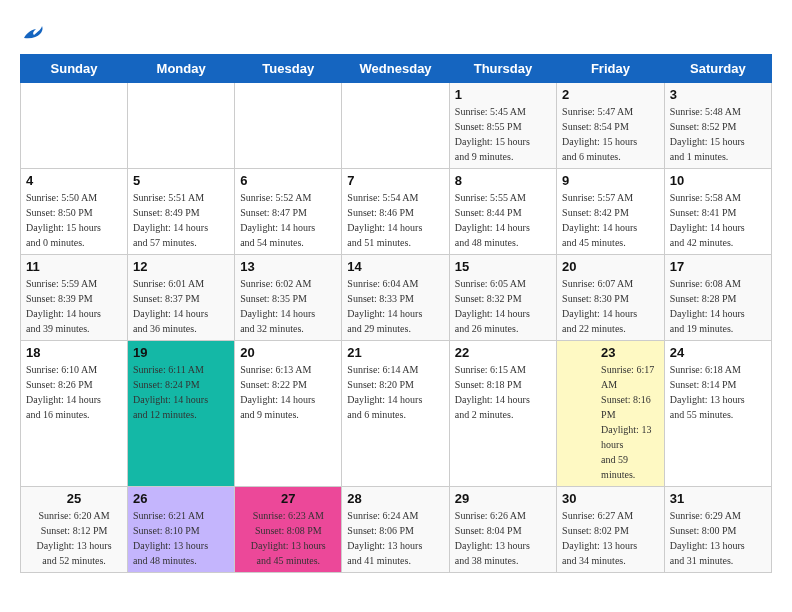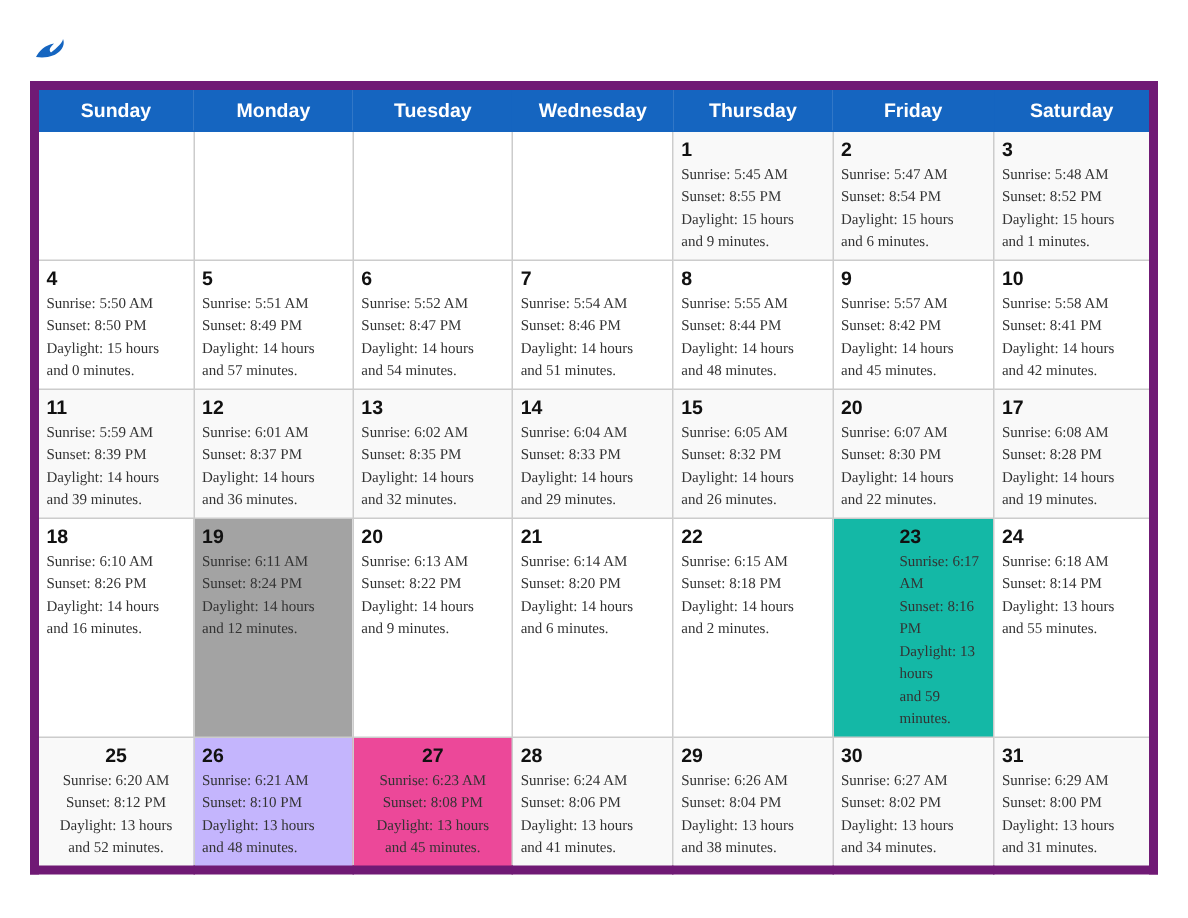--- a/index.html
+++ b/index.html
@@ -37,21 +37,21 @@
       line-height: 1.1;
     }
     .location {
       font-size: 18px;
       color: #333;
       margin-top: 2px;
     }
     .calendar {
       width: 100%;
       border-collapse: collapse;
-      border: 6px solid #701a75;
+      border: 1px solid #701a75;
     }
     .calendar th {
       background: #1565c0;
       color: #fff;
       text-align: center;
       padding: 6px 4px;
       font-size: 13px;
       font-weight: bold;
       border: 1px solid #1565c0;
     }
@@ -197,37 +197,37 @@
         <td style="background: rgb(249, 249, 249);">
           <span class="day-num">17</span>
           <div class="day-info"><span>Sunrise: 6:08 AM</span><br><span>Sunset: 8:28 PM</span><br><span>Daylight: 14 hours</span><br><span>and 19 minutes.</span></div>
         </td>
       </tr>
       <tr>
         <td style="background: rgb(255, 255, 255);">
           <span class="day-num">18</span>
           <div class="day-info"><span>Sunrise: 6:10 AM</span><br><span>Sunset: 8:26 PM</span><br><span>Daylight: 14 hours</span><br><span>and 16 minutes.</span></div>
         </td>
-        <td style="background: #a3a3a3;">
+        <td style="background: #14b8a6;">
           <span class="day-num">19</span>
           <div class="day-info"><span>Sunrise: 6:11 AM</span><br><span>Sunset: 8:24 PM</span><br><span>Daylight: 14 hours</span><br><span>and 12 minutes.</span></div>
         </td>
         <td style="background: rgb(255, 255, 255);">
           <span class="day-num">20</span>
           <div class="day-info"><span>Sunrise: 6:13 AM</span><br><span>Sunset: 8:22 PM</span><br><span>Daylight: 14 hours</span><br><span>and 9 minutes.</span></div>
         </td>
         <td style="background: rgb(255, 255, 255);">
           <span class="day-num">21</span>
           <div class="day-info"><span>Sunrise: 6:14 AM</span><br><span>Sunset: 8:20 PM</span><br><span>Daylight: 14 hours</span><br><span>and 6 minutes.</span></div>
         </td>
         <td style="background: rgb(255, 255, 255);">
           <span class="day-num">22</span>
           <div class="day-info"><span>Sunrise: 6:15 AM</span><br><span>Sunset: 8:18 PM</span><br><span>Daylight: 14 hours</span><br><span>and 2 minutes.</span></div>
         </td>
-        <td style="background: #14b8a6; padding-left: 44px;">
+        <td style="background: #fef9c3; padding-left: 44px;">
           <span class="day-num">23</span>
           <div class="day-info"><span>Sunrise: 6:17 AM</span><br><span>Sunset: 8:16 PM</span><br><span>Daylight: 13 hours</span><br><span>and 59 minutes.</span></div>
         </td>
         <td style="background: rgb(255, 255, 255);">
           <span class="day-num">24</span>
           <div class="day-info"><span>Sunrise: 6:18 AM</span><br><span>Sunset: 8:14 PM</span><br><span>Daylight: 13 hours</span><br><span>and 55 minutes.</span></div>
         </td>
       </tr>
       <tr>
         <td style="background: rgb(249, 249, 249); text-align: center;">

